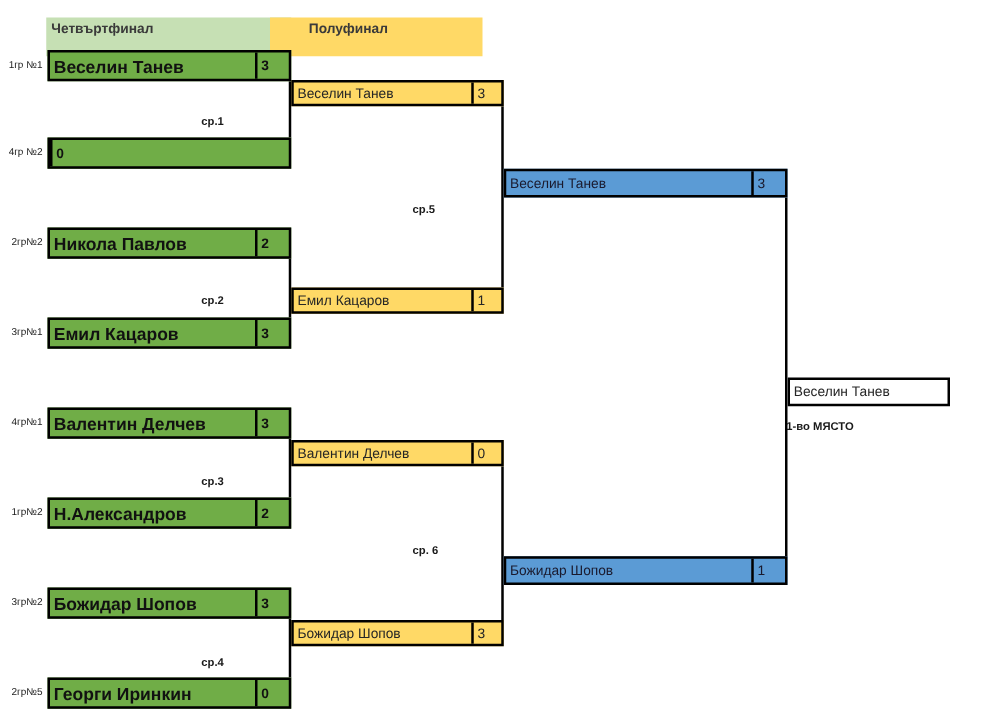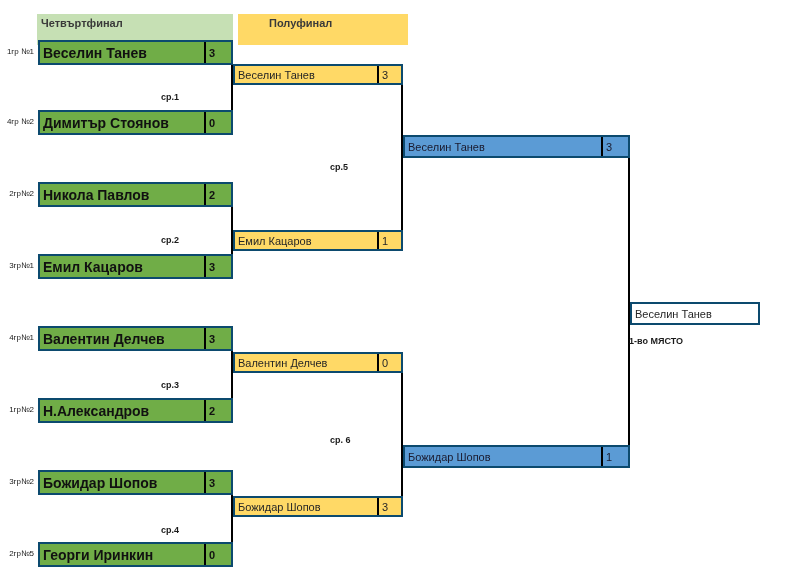--- a/index.html
+++ b/index.html
@@ -17,40 +17,40 @@
     position: absolute;
     top: 14px;
     height: 31px;
     font-size: 11px;
     font-weight: bold;
     color: #3a3a3a;
     padding: 3px 0 0 4px;
     white-space: nowrap;
   }
   .stage-qf  { left: 37px;  width: 196px; background: #c6e0b4; }
-  .stage-sf  { left: 238px; width: 170px; background: #ffd966; padding-left: 31px; }
+  .stage-sf  { left: 216px; width: 170px; background: #ffd966; padding-left: 31px; }
   .stage-fin { left: 403px; width: 227px; background: #5b9bd5; }
 
   
   .seed {
     position: absolute;
     left: 0;
     width: 34px;
     text-align: right;
     font-size: 8px;
     font-weight: normal;
     color: #1a1a1a;
     white-space: nowrap;
   }
 
   
   .box {
     position: absolute;
     display: flex;
-    border: 2px solid #0c4a6e;
+    border: 2px solid #000000;
     align-items: center;
     white-space: nowrap;
   }
   .box .name {
     flex: 1;
     padding-left: 3px;
     overflow: hidden;
   }
   .box .score {
     border-left: 2px solid #000000;
@@ -124,21 +124,20 @@
   <div class="vline" style="left:401px;top:85px;height:145px"></div>
   <div class="vline" style="left:401px;top:373px;height:123px"></div>
 
   <div class="vline" style="left:628px;top:158px;height:287px"></div>
 
   <div class="box qf" style="top:40px">
     <div class="name">Веселин Танев</div>
     <div class="score">3</div>
   </div>
   <div class="box qf" style="top:110px">
-    <div class="name">Димитър Стоянов</div>
     <div class="score">0</div>
   </div>
   <div class="box qf" style="top:182px">
     <div class="name">Никола Павлов</div>
     <div class="score">2</div>
   </div>
   <div class="box qf" style="top:254px">
     <div class="name">Емил Кацаров</div>
     <div class="score">3</div>
   </div>

